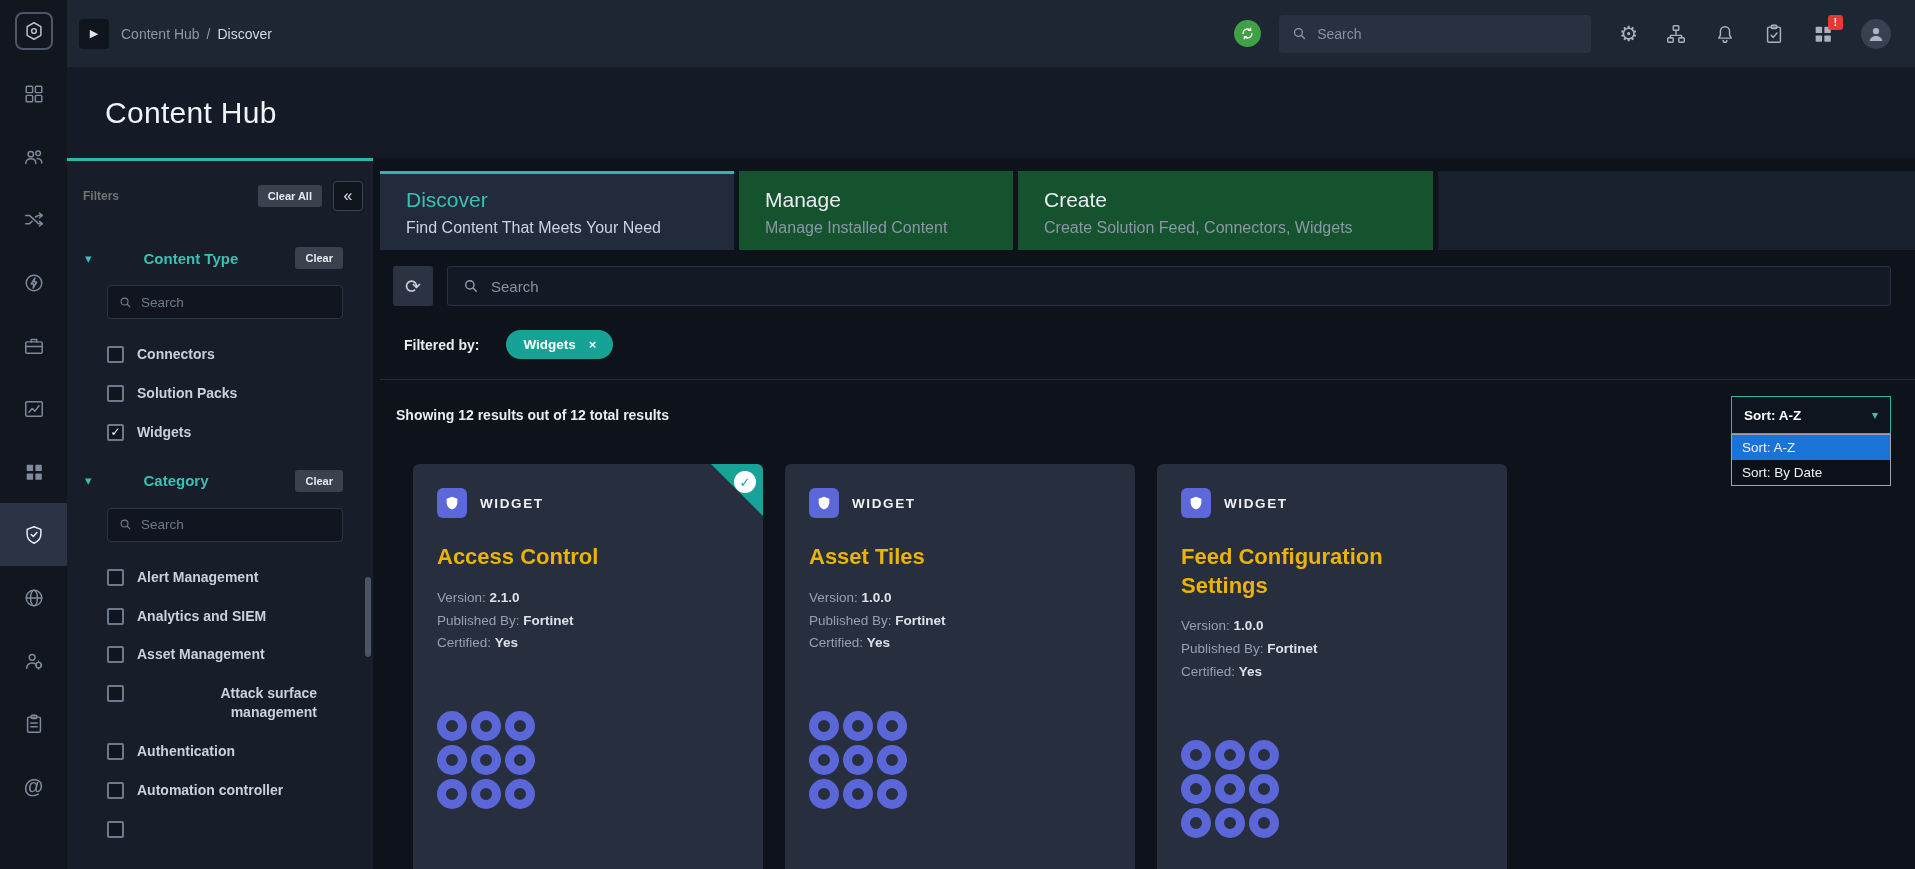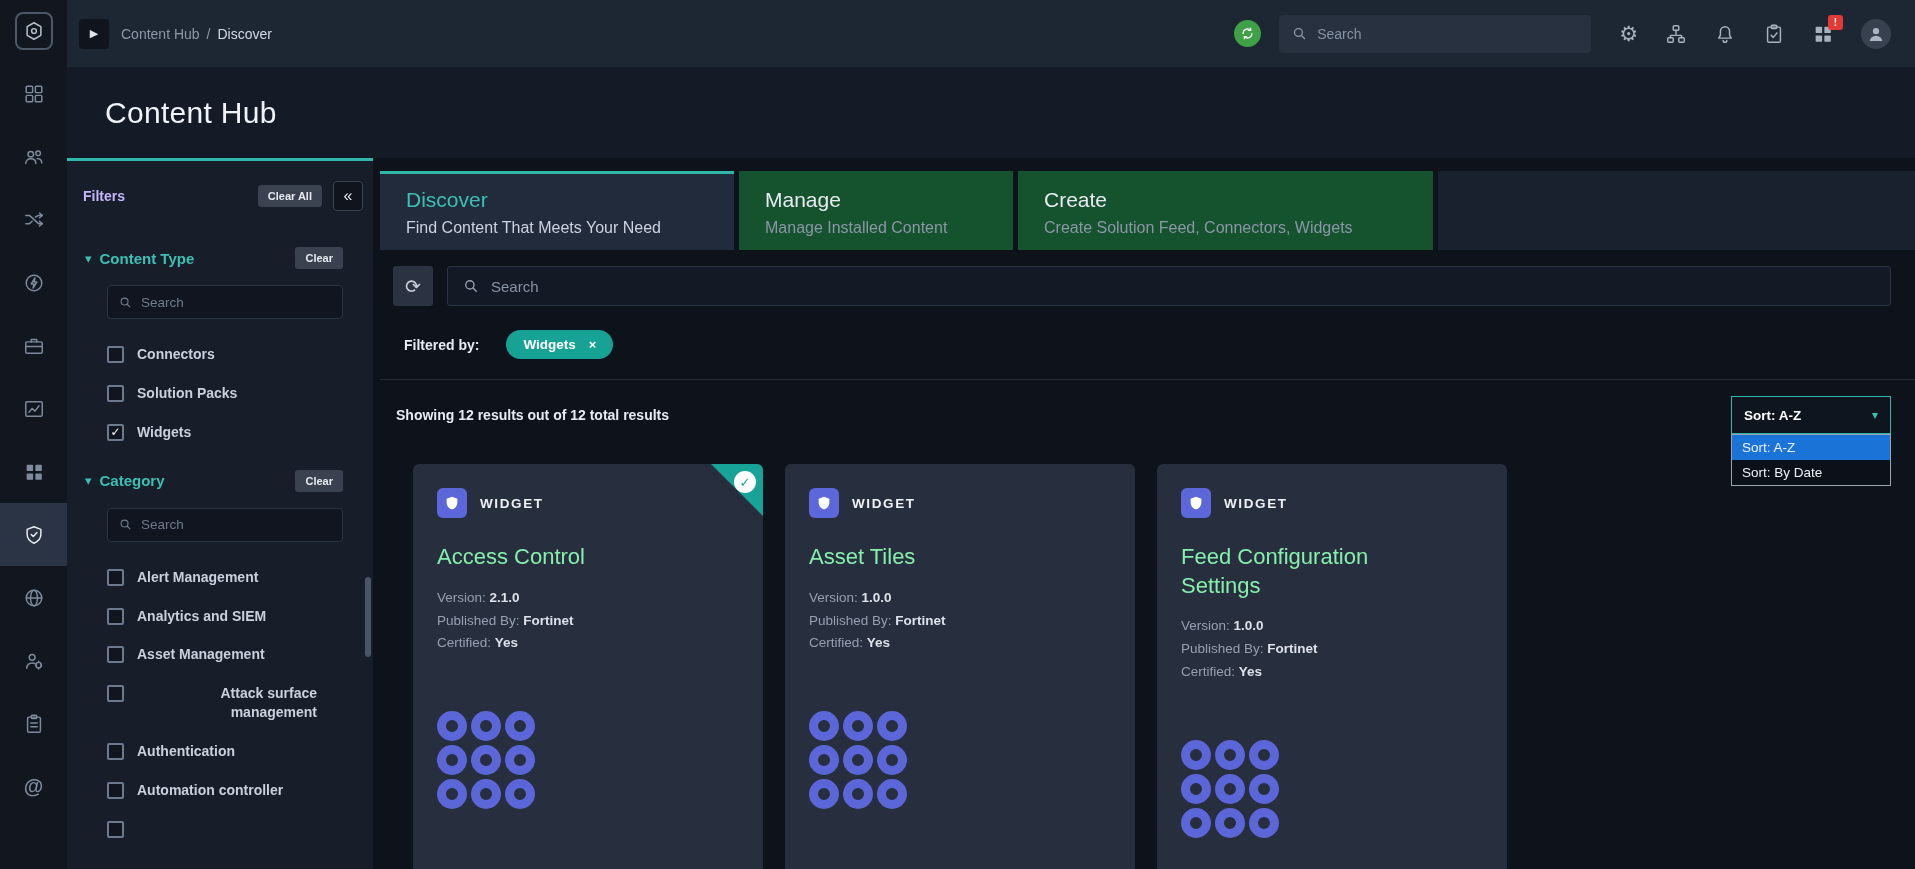--- a/index.html
+++ b/index.html
@@ -41,26 +41,26 @@
 
 .page-header{height:91px;background:#151b26;display:flex;align-items:center;padding-left:38px;flex-shrink:0;}
 .page-title{font-size:30px;color:#f0f4f8;font-weight:400;letter-spacing:.3px;}
 
 
 .content-row{flex:1;display:flex;min-height:0;}
 
 
 .filters{width:306px;flex-shrink:0;background:#171d29;border-top:3px solid #2fb7ab;position:relative;overflow:hidden;}
 .filters-header{display:flex;align-items:center;padding:20px 10px 18px 16px;gap:11px;}
-.filters-title{font-size:14px;font-weight:bold;color:#c4b5fd;flex:1;}
+.filters-title{font-size:12px;font-weight:bold;color:#737373;flex:1;}
 .chip-btn{background:#3a4250;color:#e8ecf2;font-size:11px;font-weight:bold;padding:5px 10px;border-radius:3px;cursor:pointer;white-space:nowrap;}
 .collapse-btn{width:30px;height:30px;background:#0f141d;border:1px solid #3a4350;border-radius:4px;color:#dfe5ee;font-size:16px;display:flex;align-items:center;justify-content:center;cursor:pointer;}
 .fsection-header{display:flex;align-items:center;gap:8px;padding:18px 30px 14px 18px;cursor:pointer;}
 .fsection-caret{color:#3cc0b4;font-size:13px;}
-.fsection-title{color:#3cc0b4;font-size:15px;font-weight:bold;flex:1;}
+.fsection-title{color:#3cc0b4;font-size:15px;font-weight:bold;flex:1;margin-left:44px;}
 .fsearch{height:34px;background:#10151f;border:1px solid #2b3443;border-radius:4px;margin:2px 30px 16px 40px;display:flex;align-items:center;padding:0 10px;gap:8px;}
 .fsearch svg{width:15px;height:15px;stroke:#6f7a8c;fill:none;stroke-width:1.8;stroke-linecap:round;}
 .fsearch input{flex:1;min-width:0;background:transparent;border:none;outline:none;color:#dfe5ee;font-size:13.5px;font-family:inherit;}
 .fsearch input::placeholder{color:#6f7a8c;}
 .check-row{display:flex;align-items:flex-start;gap:13px;padding:10px 30px 10px 40px;cursor:pointer;text-align:right;}
 .checkbox{width:17px;height:17px;border:2px solid #6d798c;border-radius:2px;flex-shrink:0;display:flex;align-items:center;justify-content:center;color:#fff;font-size:12px;margin-top:1px;background:#10151f;}
 .tick{display:none;line-height:1;font-weight:bold;}
 .check-row.checked .tick{display:block;}
 .check-label{font-size:14px;font-weight:bold;color:#c9d1dd;line-height:1.35;max-width:180px;word-break:break-word;}
 .panel-scrollbar{position:absolute;right:2px;top:416px;width:6px;height:80px;background:#4b5566;border-radius:3px;cursor:pointer;}
@@ -98,21 +98,21 @@
 .sort-menu{position:absolute;top:38px;left:0;right:0;border:1px solid #9aa4b3;background:#0c1119;}
 .sort-option{font-size:13.5px;color:#eef1f5;padding:5px 10px;cursor:pointer;}
 .sort-option.selected{background:#1a74d8;}
 
 .cards-row{display:flex;gap:22px;margin:30px 24px 0 33px;flex:1;}
 .card{width:350px;height:600px;flex-shrink:0;background:#272e3d;border-radius:6px;padding:24px;position:relative;overflow:hidden;cursor:pointer;}
 .card-head{display:flex;align-items:center;gap:13px;}
 .card-type-icon{width:30px;height:30px;border-radius:6px;background:#5c68d9;display:flex;align-items:center;justify-content:center;color:#fff;}
 .card-type-icon svg{width:16px;height:16px;fill:currentColor;}
 .card-type{font-size:13.5px;font-weight:bold;letter-spacing:1.6px;color:#eef1f6;}
-.card-title{margin-top:25px;font-size:22px;font-weight:400;color:#86efac;line-height:1.3;max-width:250px;}
+.card-title{margin-top:25px;font-size:22px;font-weight:700;color:#eab308;line-height:1.3;max-width:250px;}
 .card-meta{margin-top:15px;font-size:13.5px;line-height:1.7;}
 .meta-label{color:#96a0b1;}
 .meta-value{color:#dde2ea;font-weight:bold;}
 .widget-glyph{margin-top:56px;display:grid;grid-template-columns:repeat(3,30px);gap:4px;width:max-content;}
 .donut{width:30px;height:30px;border:9px solid #5b67d9;border-radius:50%;}
 .corner{display:none;position:absolute;top:0;right:0;width:0;height:0;border-top:52px solid #17a398;border-left:52px solid transparent;}
 .corner-check{display:none;position:absolute;top:7px;right:7px;width:22px;height:22px;background:#fff;border-radius:50%;color:#17a398;font-size:13px;font-weight:bold;align-items:center;justify-content:center;}
 .card.installed .corner{display:block;}
 .card.installed .corner-check{display:flex;}
 </style>

